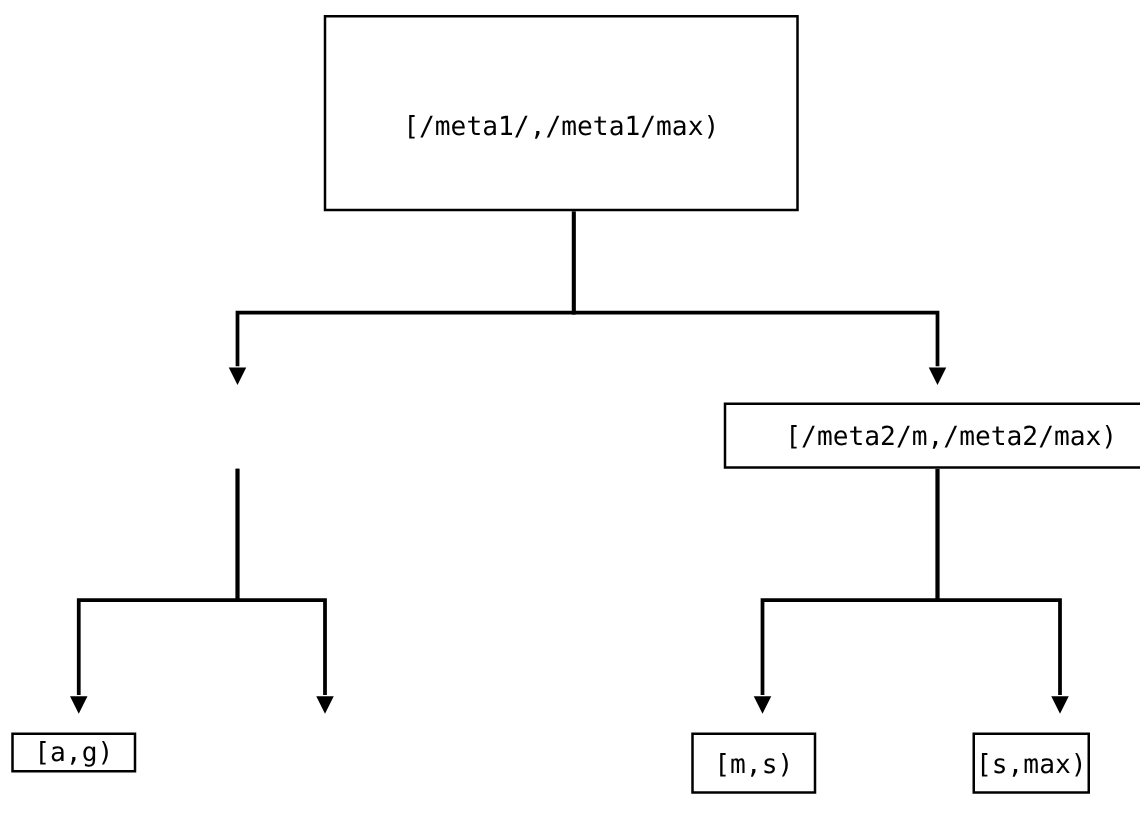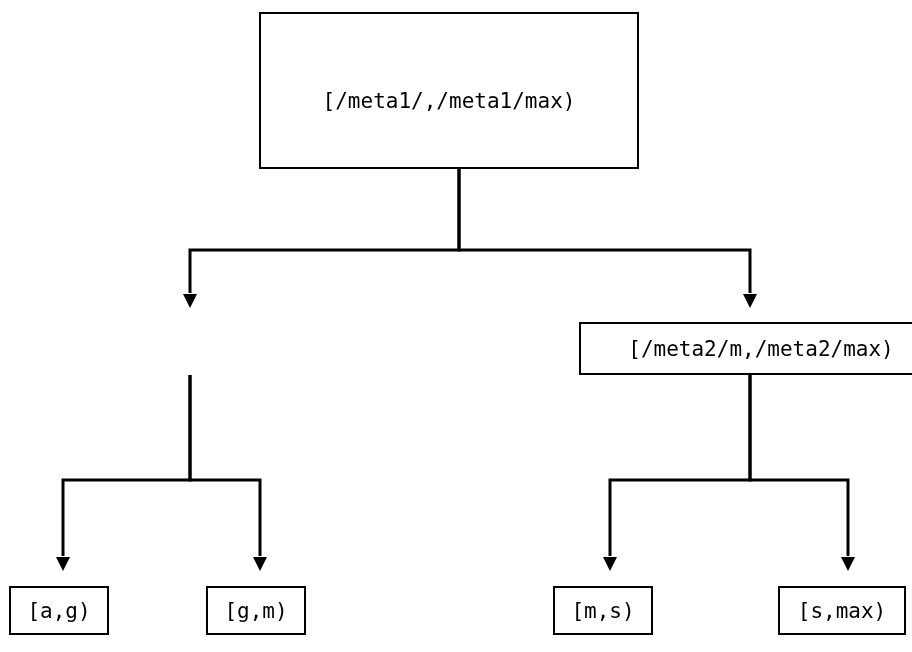--- a/index.html
+++ b/index.html
@@ -61,38 +61,38 @@
     height: 53px;
     justify-content: center;
   }
   #node-mid-left .node-label,
   #node-mid-right .node-label { font-size: 21px; }
   
   #node-leaf-ag {
     left: 9px;
     top: 586px;
     width: 100px;
-    height: 49px;
+    height: 32px;
   }
   #node-leaf-gm {
     left: 206px;
     top: 586px;
     width: 100px;
     height: 49px;
   }
   #node-leaf-ms {
     left: 553px;
     top: 586px;
     width: 100px;
     height: 49px;
   }
   #node-leaf-smax {
     left: 778px;
     top: 586px;
-    width: 128px;
+    width: 94px;
     height: 49px;
   }
   #node-leaf-ag .node-label,
   #node-leaf-gm .node-label,
   #node-leaf-ms .node-label,
   #node-leaf-smax .node-label { font-size: 21px; }
 </style>
 </head>
 <body>
 
@@ -137,23 +137,20 @@
 
 
   <div class="node" id="node-mid-right">
     <span class="node-label">[/meta2/m,/meta2/max)</span>
   </div>
 
   <div class="node" id="node-leaf-ag">
     <span class="node-label">[a,g)</span>
   </div>
 
-  <div class="node" id="node-leaf-gm">
-    <span class="node-label">[g,m)</span>
-  </div>
 
   <div class="node" id="node-leaf-ms">
     <span class="node-label">[m,s)</span>
   </div>
 
   <div class="node" id="node-leaf-smax">
     <span class="node-label">[s,max)</span>
   </div>
 
 </div>

